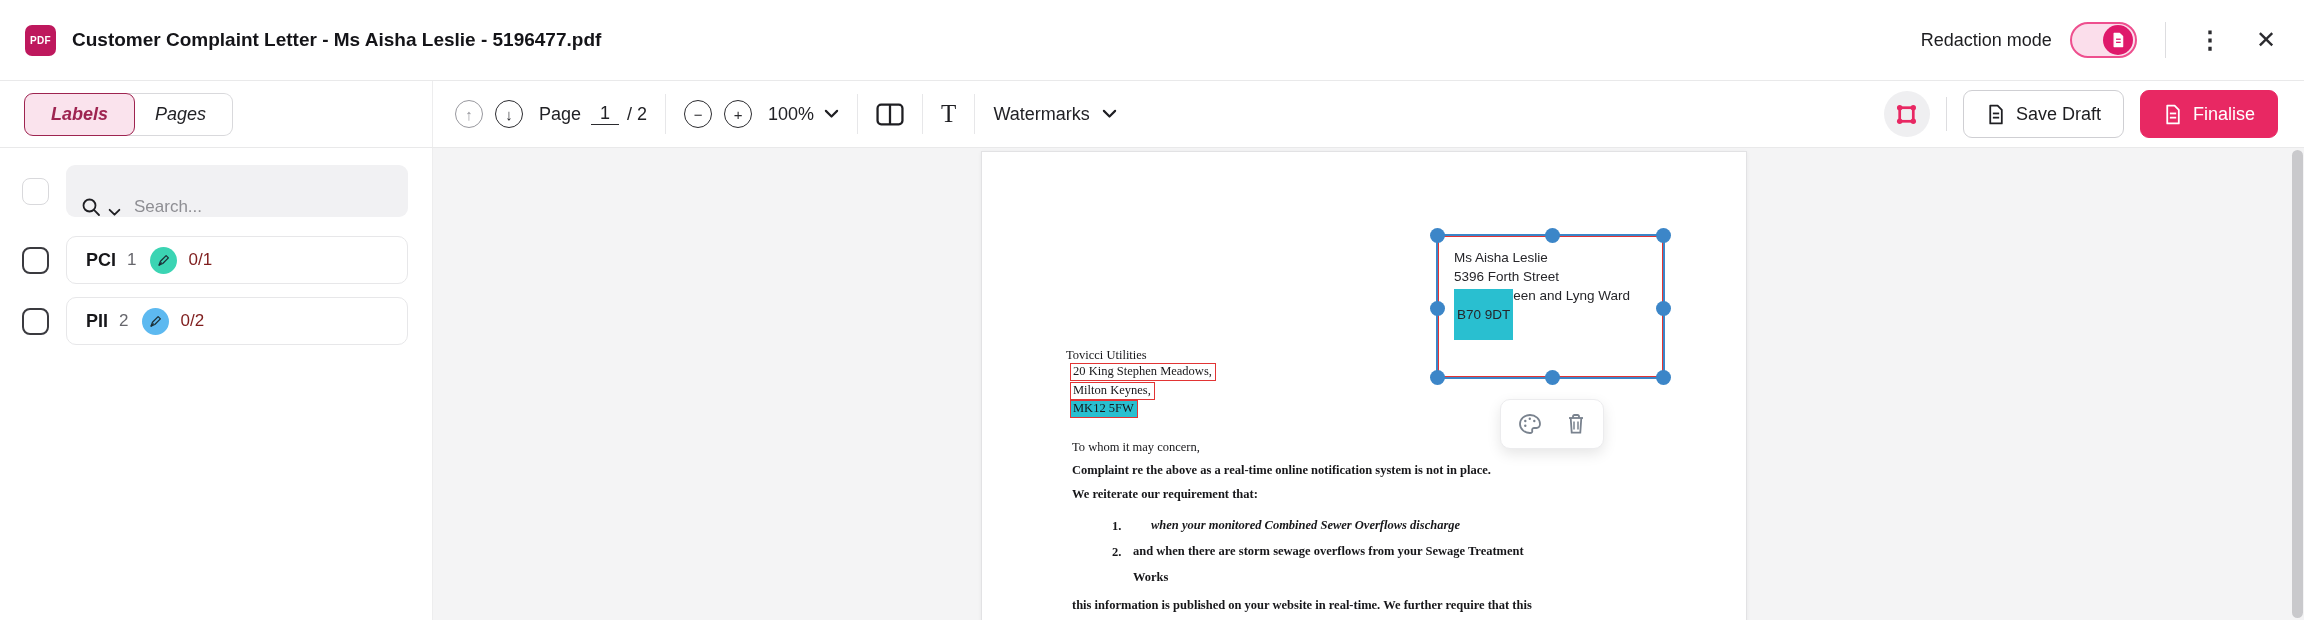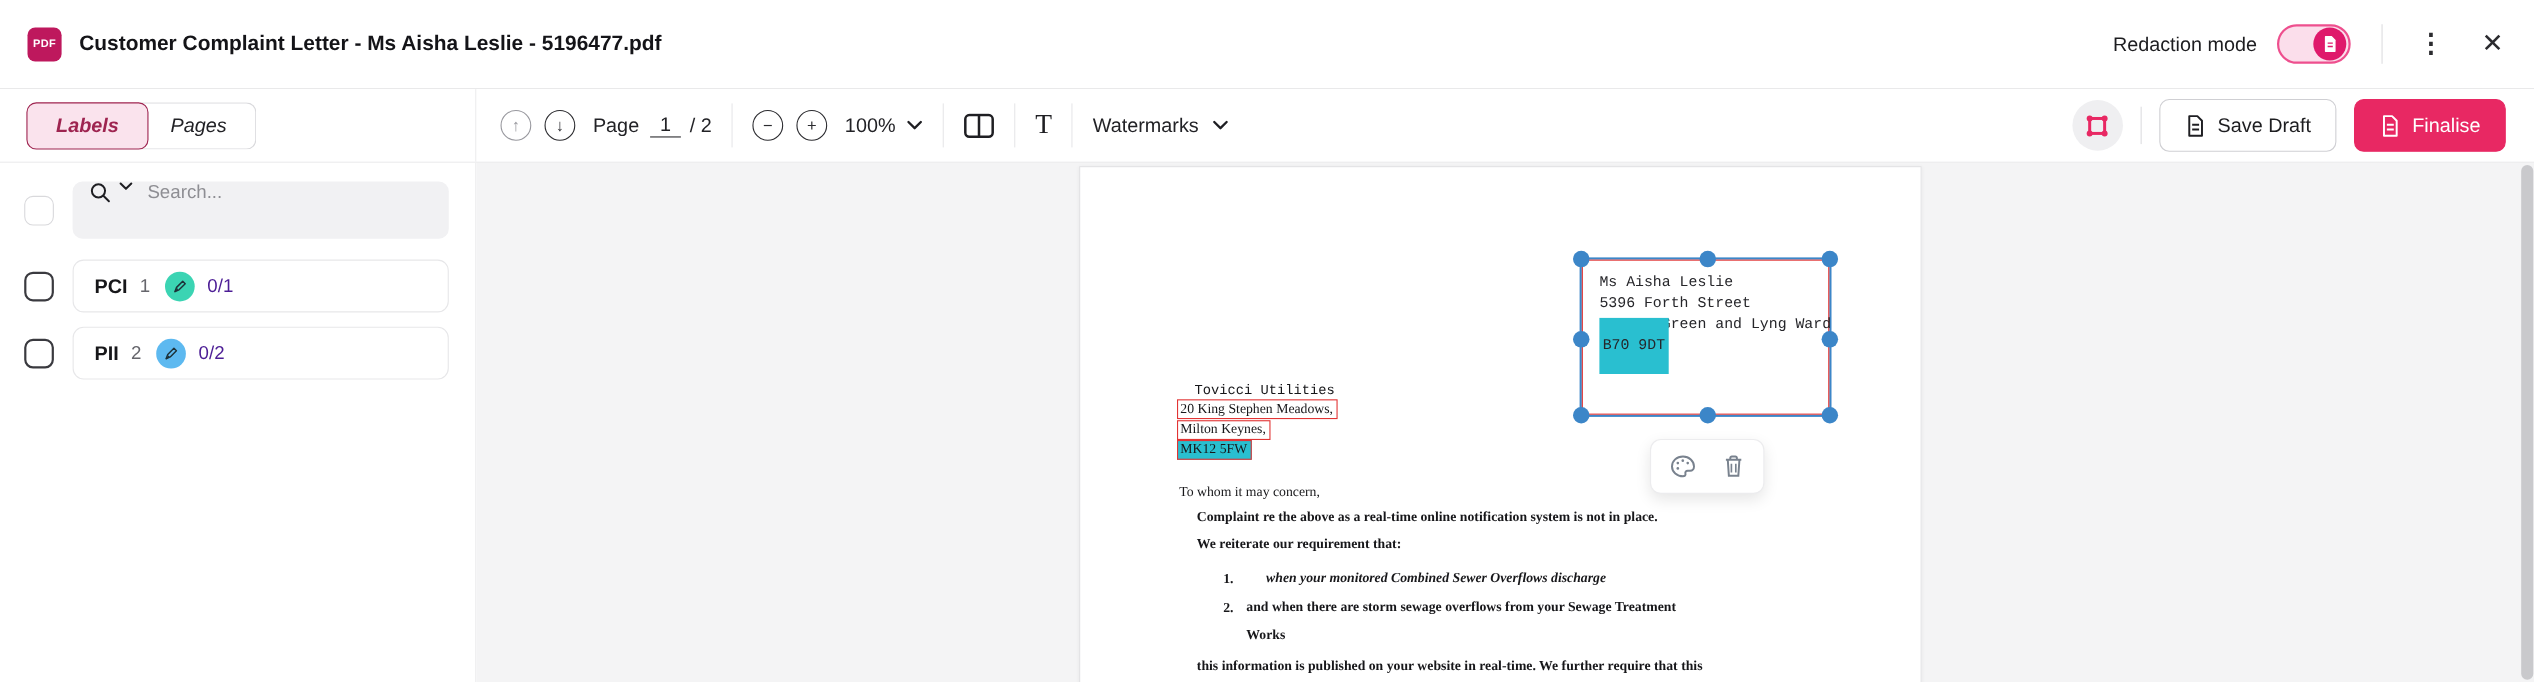--- a/index.html
+++ b/index.html
@@ -60,52 +60,52 @@
 
   
   .main { flex:1; display:flex; min-height:0; }
   .sidebar { width:433px; flex:0 0 433px; border-right:1px solid #ededee; background:#fff;
     padding:17px 24px 0 22px; }
   .side-row { display:flex; align-items:center; gap:17px; margin-bottom:19px; }
   .checkbox { width:27px; height:27px; border-radius:8px; background:#fff; border:1.5px solid #d9d9dc;
     flex:0 0 27px; cursor:pointer; }
   .checkbox.dark { border:2px solid #3a3a3f; }
   .search-box { flex:1; height:52px; background:#f1f1f3; border-radius:9px; display:flex;
-    align-items:flex-start; padding:0 15px; gap:7px; }
+    align-items:flex-end; padding:0 15px; gap:7px; }
   .search-input { flex:1; border:none; background:transparent; outline:none; font-size:17px;
     font-family:"Liberation Sans",sans-serif; color:#3c3c42; margin-left:6px; }
   .search-input::placeholder { color:#8e8e93; }
   .label-row { display:flex; align-items:center; gap:17px; margin-bottom:13px; }
   .label-card { flex:1; height:48px; background:#fff; border:1px solid #e7e7e9; border-radius:10px;
     display:flex; align-items:center; padding:0 19px; gap:11px; cursor:pointer; }
   .label-name { font-size:18px; font-weight:700; color:#17171a; }
   .label-count { font-size:17px; color:#66666c; }
   .hl-circle { width:27px; height:27px; border-radius:50%; display:flex; align-items:center;
     justify-content:center; margin-left:3px; }
   .hl-circle.teal { background:#3bd4b3; }
   .hl-circle.blue { background:#5db9f0; }
-  .label-progress { font-size:17px; color:#4c1d95; }
+  .label-progress { font-size:17px; color:#7f1d1d; }
 
   .viewer { flex:1; position:relative; background:#f4f4f5; overflow:hidden; }
   .doc-page { position:absolute; left:548px; top:3px; width:766px; height:900px; background:#fff;
     border:1px solid #e2e2e4; box-shadow:0 1px 4px rgba(0,0,0,.05); }
 
   
   .letter { font-family:"Liberation Serif", serif; color:#17171a; font-size:12.5px; }
   .abs { position:absolute; }
   .redact-box { border:1.6px solid #e23434; padding:0 3px 1px 2px; display:inline-block; }
   .hl-teal { background:#29bfd0; }
-  .bold { font-weight:700;margin-left:16px; }
+  .bold { font-weight:700; }
 
   
   .sel-box { position:absolute; left:454px; top:82px; width:229px; height:145px;
     border:2px solid #3c86c8; cursor:move; }
   .sel-box-red { position:absolute; inset:0; border:1.6px solid #e23434; }
   .handle { position:absolute; width:15px; height:15px; border-radius:50%; background:#3c86c8; cursor:pointer; }
-  .recipient { position:absolute; left:16px; top:12px; font-family:Liberation Mono, monospace;
+  .recipient { position:absolute; left:16px; top:12px; font-family:Liberation Sans, sans-serif;
     font-size:13.5px; line-height:19px; color:#26262a; white-space:nowrap; }
   .recipient .hl-teal { padding:18px 3px; }
 
   .popup { position:absolute; left:518px; top:247px; width:104px; height:50px; background:#fff;
     border:1px solid #ececee; border-radius:10px; box-shadow:0 5px 14px rgba(0,0,0,.10);
     display:flex; align-items:center; justify-content:center; gap:24px; }
   .popup .icon-btn { cursor:pointer; display:flex; }
 
   .list-num { position:absolute; font-weight:700; }
   .list-text { position:absolute; font-weight:700; line-height:26px; }
@@ -307,21 +307,21 @@
             <svg width="20" height="22" viewBox="0 0 20 22">
                 <line x1="3" y1="5" x2="17" y2="5" stroke="#79828e" stroke-width="1.8"></line>
                 <path d="M7 5 V3.4 a1.4 1.4 0 0 1 1.4-1.4 h3.2 a1.4 1.4 0 0 1 1.4 1.4 V5" fill="none" stroke="#79828e" stroke-width="1.8"></path>
                 <path d="M4.7 5 l1 14.6 h8.6 l1-14.6" fill="none" stroke="#79828e" stroke-width="1.8"></path>
                 <line x1="8" y1="8.5" x2="8" y2="16.5" stroke="#79828e" stroke-width="1.5"></line>
                 <line x1="12" y1="8.5" x2="12" y2="16.5" stroke="#79828e" stroke-width="1.5"></line>
               </svg>
           </span>
         </div>
 
-        <div class="abs letter" style="left:104px; top:196px;font-family:Liberation Mono, monospace;">Tovicci Utilities</div>
+        <div class="abs letter" style="left:84px; top:196px;">Tovicci Utilities</div>
         <div class="abs letter" style="left:88px; top:211px;">
           <span class="redact-box">20 King Stephen Meadows,</span>
         </div>
         <div class="abs letter" style="left:88px; top:230px;">
           <span class="redact-box">Milton Keynes,</span>
         </div>
         <div class="abs letter" style="left:88px; top:248px;">
           <span class="redact-box hl-teal">MK12 5FW</span>
         </div>
 

